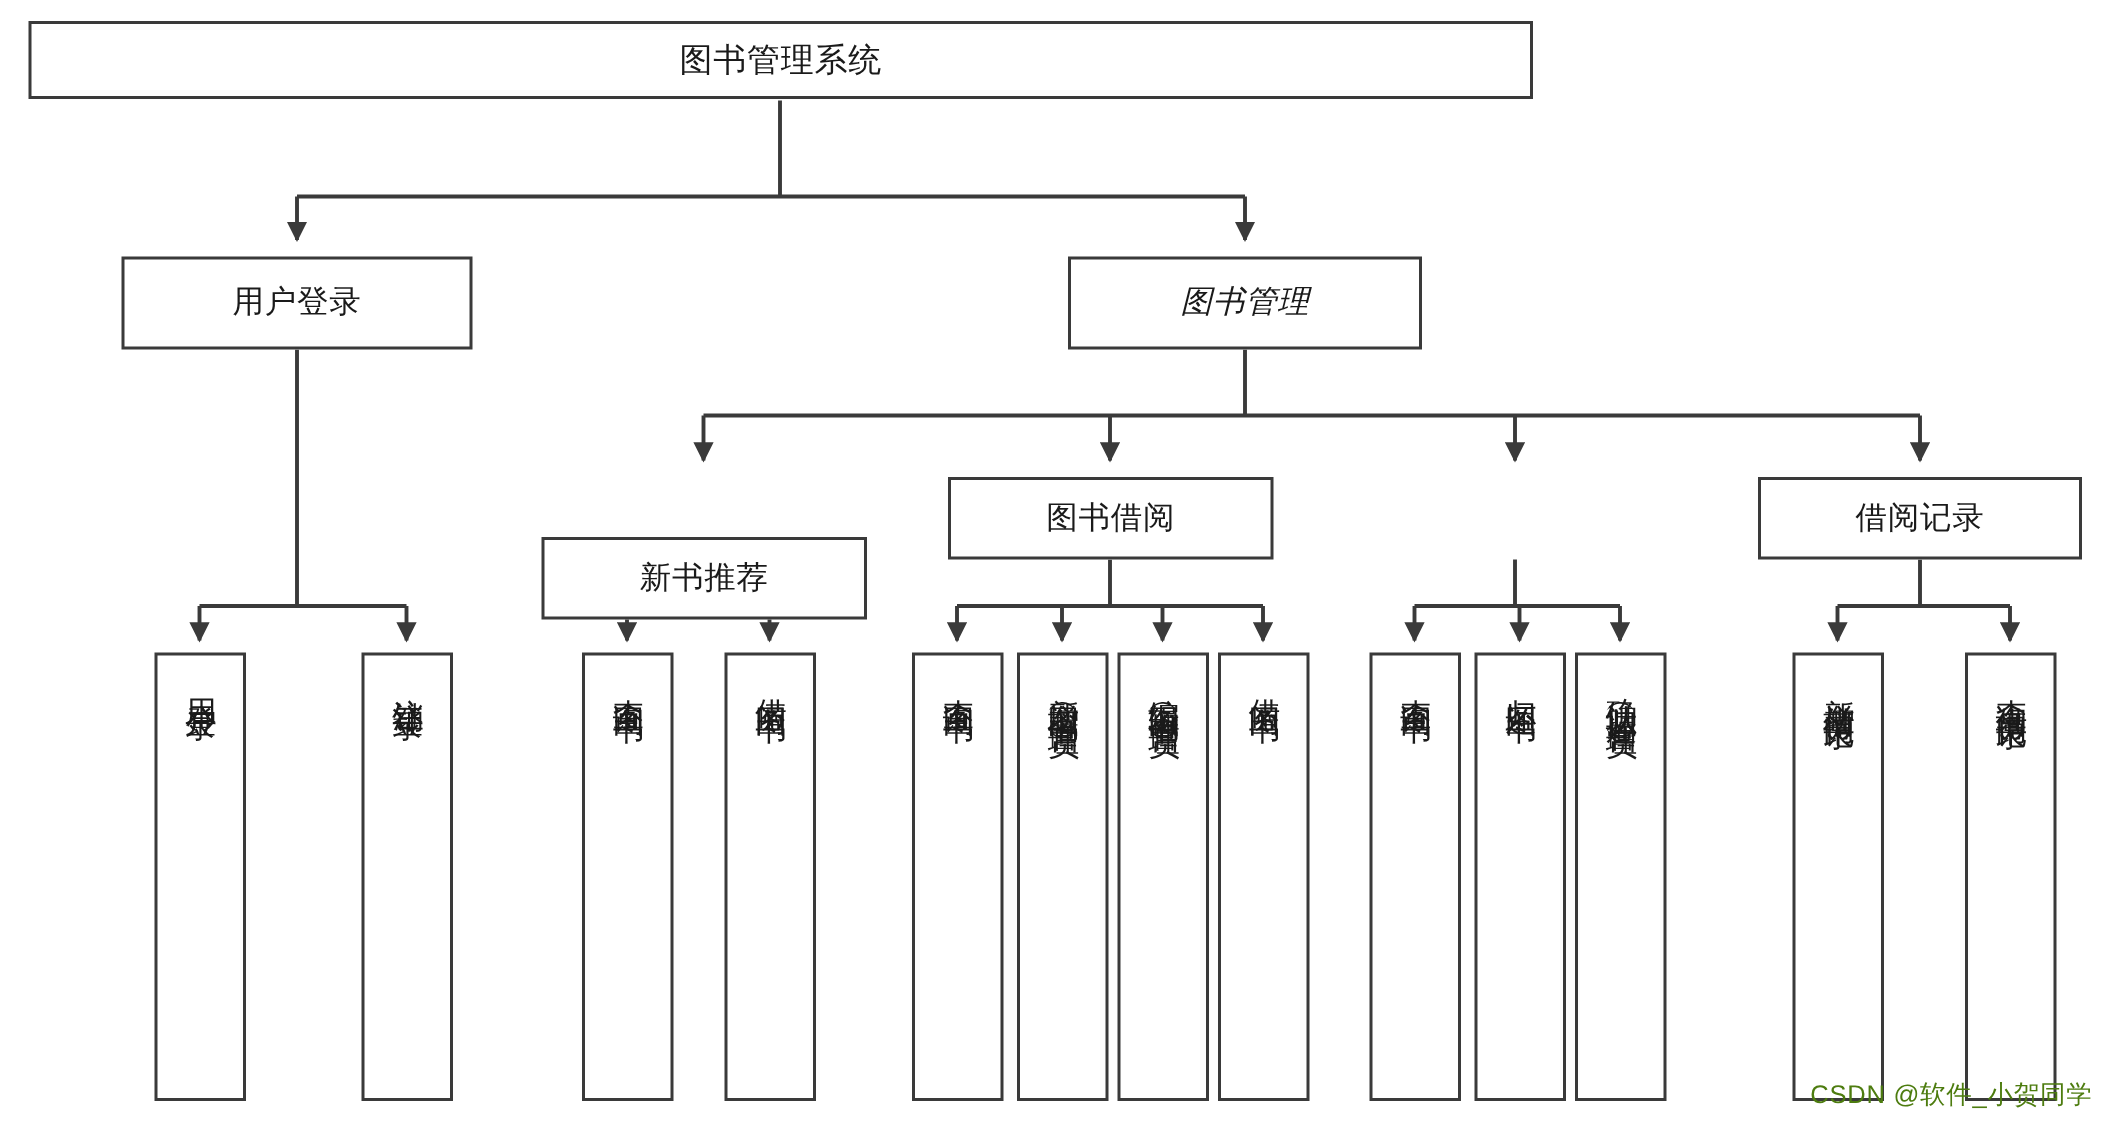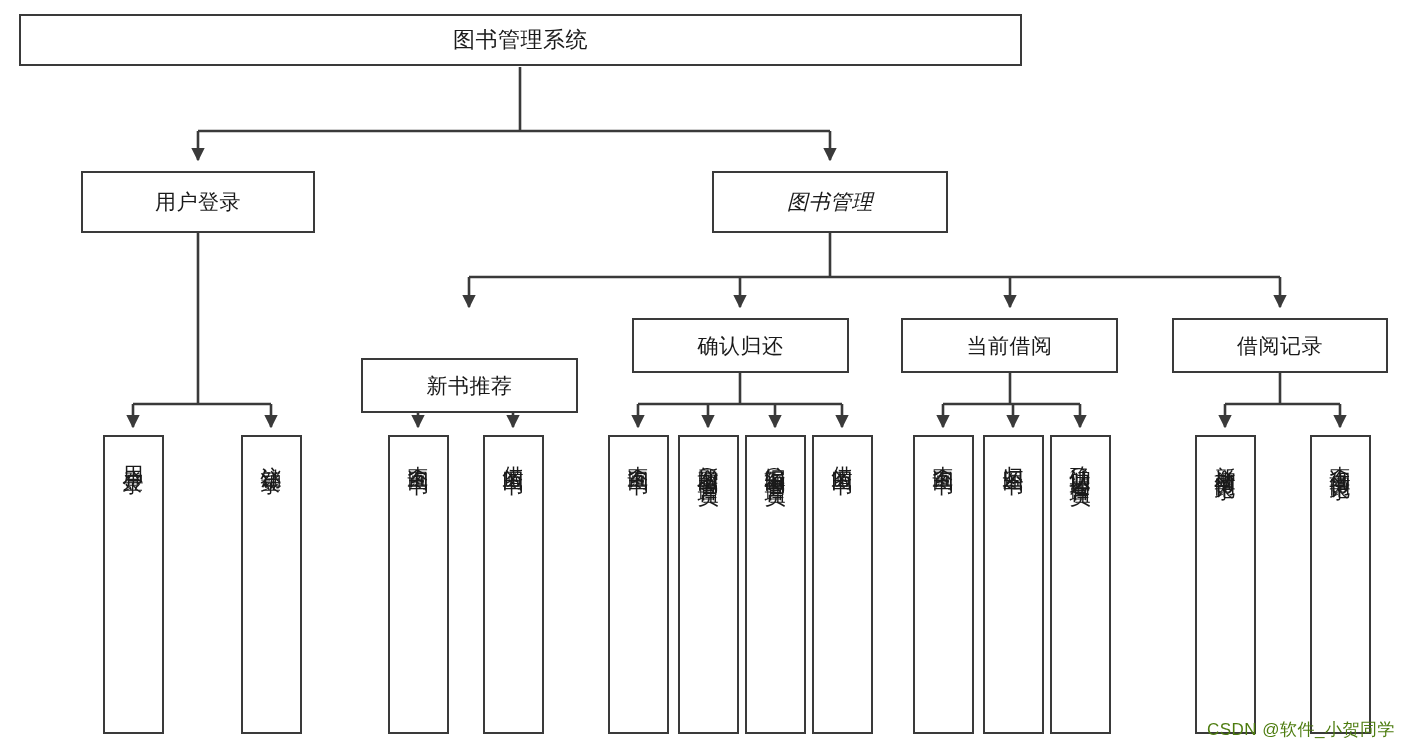--- a/index.html
+++ b/index.html
@@ -138,26 +138,23 @@
 
   <div class="node h" style="left:712px; top:171px; width:236px; height:62px;font-style:italic;">
     <span class="label">图书管理</span>
   </div>
 
   <div class="node h" style="left:361px; top:318px; width:217px; height:55px;margin-top:40px;">
     <span class="label">新书推荐</span>
   </div>
 
   <div class="node h" style="left:632px; top:318px; width:217px; height:55px;">
-    <span class="label">确认归还</span>
-  </div>
-
-  <div class="node h" style="left:901px; top:318px; width:217px; height:55px;">
-    <span class="label">当前借阅</span>
-  </div>
+    <span class="label">图书借阅</span>
+  </div>
+
 
   <div class="node h" style="left:1172px; top:318px; width:216px; height:55px;">
     <span class="label">借阅记录</span>
   </div>
 
   <div class="node v" style="left:103px; top:435px; width:61px; height:299px;">
     <span class="label">用户登录</span>
   </div>
 
   <div class="node v" style="left:241px; top:435px; width:61px; height:299px;">

